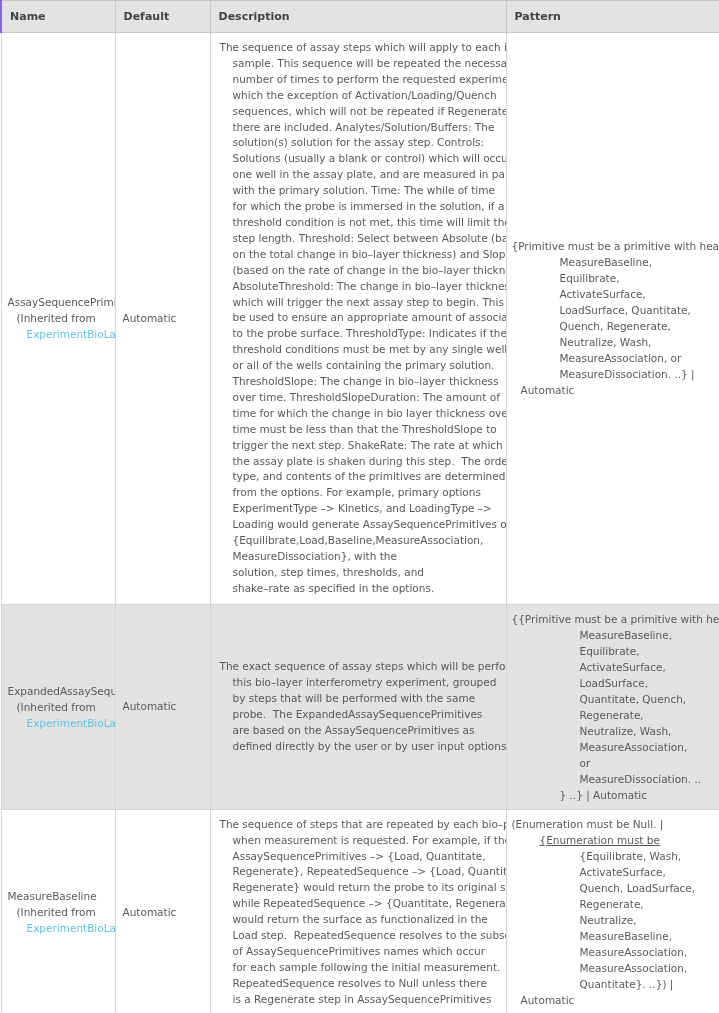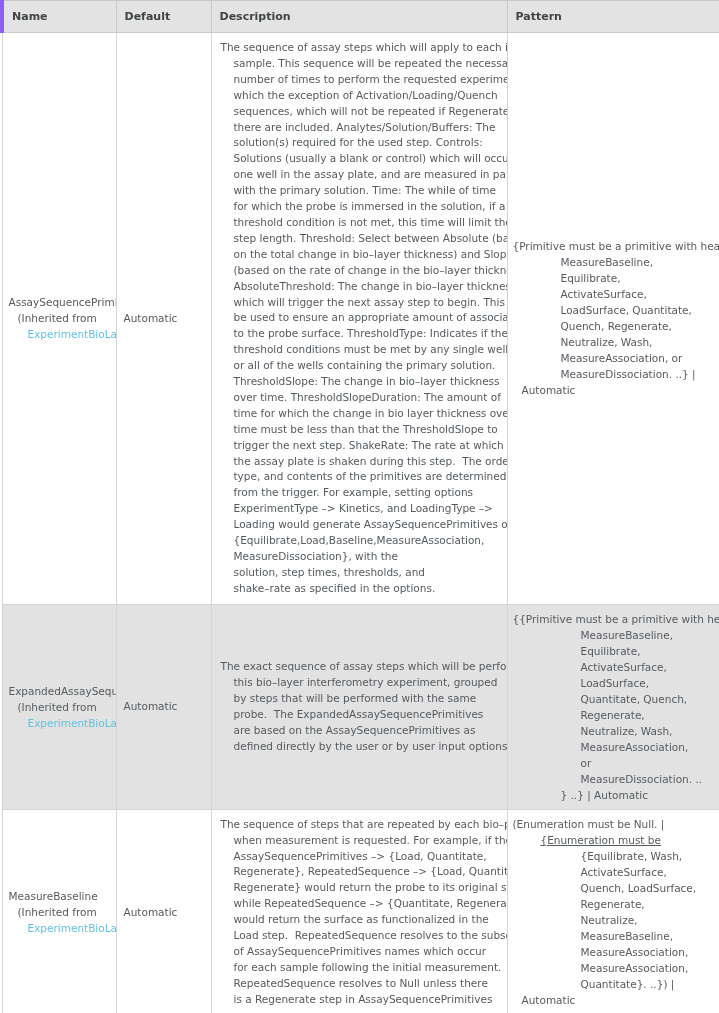--- a/index.html
+++ b/index.html
@@ -32,21 +32,21 @@
     border: 1px solid #c9c9c9;
     border-left: none;
     text-align: left;
     font-weight: bold;
     font-size: 11px;
     color: #3f4447;
     padding: 7px 0 8px 8px;
     height: 16px;
     vertical-align: middle;
   }
-  .doc-table thead th:first-child { border-left: 4px solid #8b5cf6; }
+  .doc-table thead th:first-child { border-left: 2px solid #8b5cf6; }
 
   .doc-table tbody td {
     border: 1px solid #d5d5d5;
     border-top: none;
     vertical-align: middle;
     padding: 0;
     overflow: hidden;
   }
 
   tr.row-alt td { background: #e2e2e2; }
@@ -118,21 +118,21 @@
           <div class="default-cell">Automatic</div>
         </td>
         <td>
           <div class="desc-wrap">
             <div class="desc-line">The sequence of assay steps which will apply to each input</div>
             <div class="desc-line ind">sample. This sequence will be repeated the necessary</div>
             <div class="desc-line ind">number of times to perform the requested experiments,</div>
             <div class="desc-line ind">which the exception of Activation/Loading/Quench</div>
             <div class="desc-line ind">sequences, which will not be repeated if Regenerate</div>
             <div class="desc-line ind">there are included. Analytes/Solution/Buffers: The</div>
-            <div class="desc-line ind">solution(s) required for the used step. Controls:</div>
+            <div class="desc-line ind">solution(s) solution for the assay step. Controls:</div>
             <div class="desc-line ind">Solutions (usually a blank or control) which will occupy</div>
             <div class="desc-line ind">one well in the assay plate, and are measured in parallel</div>
             <div class="desc-line ind">with the primary solution. Time: The while of time</div>
             <div class="desc-line ind">for which the probe is immersed in the solution, if a</div>
             <div class="desc-line ind">threshold condition is not met, this time will limit the</div>
             <div class="desc-line ind">step length. Threshold: Select between Absolute (based</div>
             <div class="desc-line ind">on the total change in bio–layer thickness) and Slope</div>
             <div class="desc-line ind">(based on the rate of change in the bio–layer thickness).</div>
             <div class="desc-line ind">AbsoluteThreshold: The change in bio–layer thickness</div>
             <div class="desc-line ind">which will trigger the next assay step to begin. This can</div>
@@ -140,21 +140,21 @@
             <div class="desc-line ind">to the probe surface. ThresholdType: Indicates if the</div>
             <div class="desc-line ind">threshold conditions must be met by any single well</div>
             <div class="desc-line ind">or all of the wells containing the primary solution.</div>
             <div class="desc-line ind">ThresholdSlope: The change in bio–layer thickness</div>
             <div class="desc-line ind">over time. ThresholdSlopeDuration: The amount of</div>
             <div class="desc-line ind">time for which the change in bio layer thickness over</div>
             <div class="desc-line ind">time must be less than that the ThresholdSlope to</div>
             <div class="desc-line ind">trigger the next step. ShakeRate: The rate at which</div>
             <div class="desc-line ind">the assay plate is shaken during this step.  The order,</div>
             <div class="desc-line ind">type, and contents of the primitives are determined</div>
-            <div class="desc-line ind">from the trigger. For example, setting options</div>
+            <div class="desc-line ind">from the options. For example, primary options</div>
             <div class="desc-line ind">ExperimentType –&gt; Kinetics, and LoadingType –&gt;</div>
             <div class="desc-line ind">Loading would generate AssaySequencePrimitives of</div>
             <div class="desc-line ind">{Equilibrate,Load,Baseline,MeasureAssociation,</div>
             <div class="desc-line ind">MeasureDissociation}, with the</div>
             <div class="desc-line ind">solution, step times, thresholds, and</div>
             <div class="desc-line ind">shake–rate as specified in the options.</div>
           </div>
         </td>
         <td>
           <div class="pat-wrap">

